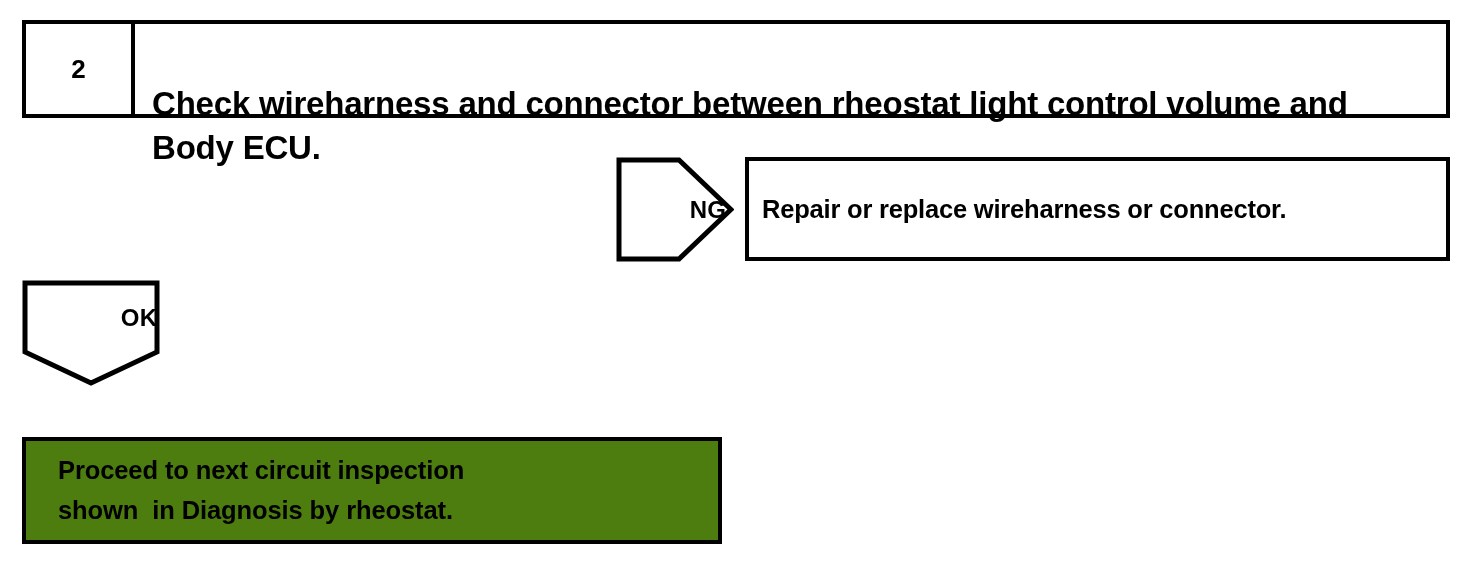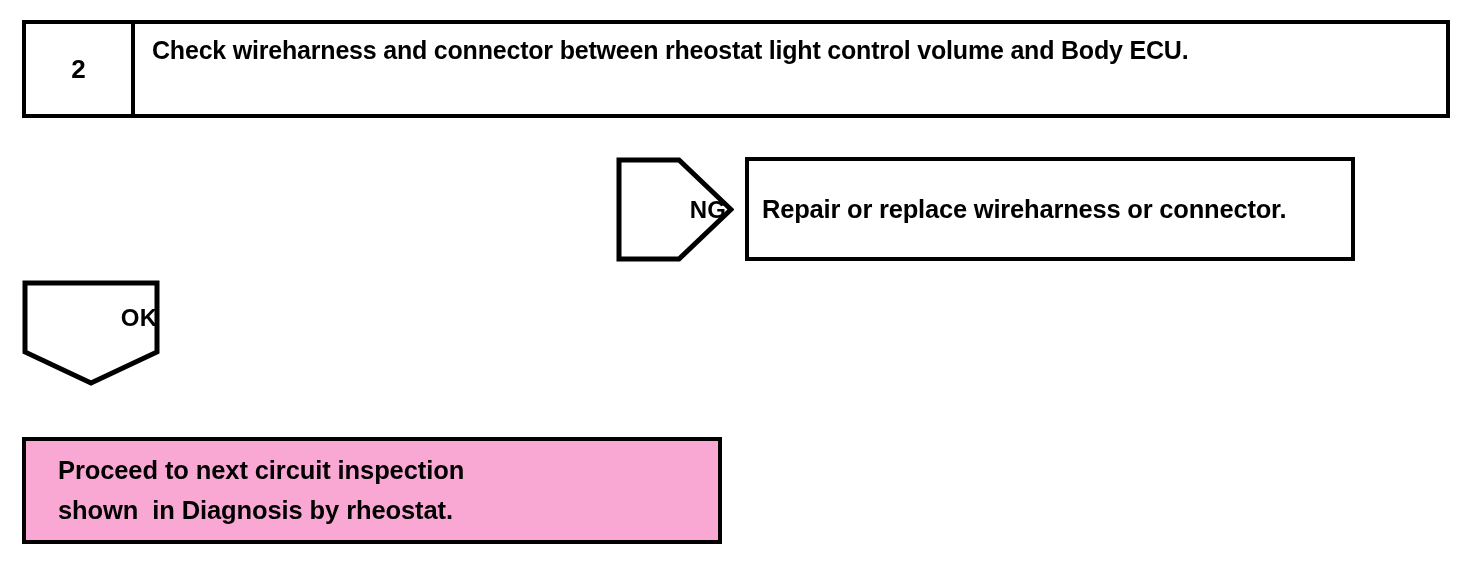--- a/index.html
+++ b/index.html
@@ -52,25 +52,26 @@
     line-height: 1;
   }
   .step-text-cell {
     flex: 1 1 auto;
     display: flex;
     align-items: flex-start;
     padding: 10px 0 0 17px;
     box-sizing: border-box;
   }
   .step-text {
-    font-size: 25px;
+    font-size: 33px;
     font-weight: bold;
     line-height: 1.33;
     letter-spacing: -0.2px;
     max-width: 1250px;
+    margin-top: 48px;
   }
 
   
   .ng-tag {
     position: absolute;
     left: 616px;
     top: 157px;
     width: 118px;
     height: 105px;
   }
@@ -93,21 +94,21 @@
     font-size: 24px;
     font-weight: bold;
     letter-spacing: 0.3px;
     margin-left: 44px;
   }
 
   .ng-result-box {
     position: absolute;
     left: 745px;
     top: 157px;
-    width: 610px;
+    width: 705px;
     height: 104px;
     border: 4px solid #000;
     box-sizing: border-box;
     background: #fff;
     display: flex;
     align-items: center;
     padding-left: 13px;
   }
   .ng-result-text {
     font-size: 25.5px;
@@ -148,21 +149,21 @@
 
   
   .outcome-box {
     position: absolute;
     left: 22px;
     top: 437px;
     width: 700px;
     height: 107px;
     border: 4px solid #000;
     box-sizing: border-box;
-    background: #f9a8d4;
+    background: #4d7c0f;
     display: flex;
     flex-direction: column;
     justify-content: center;
     padding-left: 32px;
   }
   .outcome-line {
     font-size: 25.5px;
     font-weight: bold;
     line-height: 1.55;
     letter-spacing: -0.1px;

